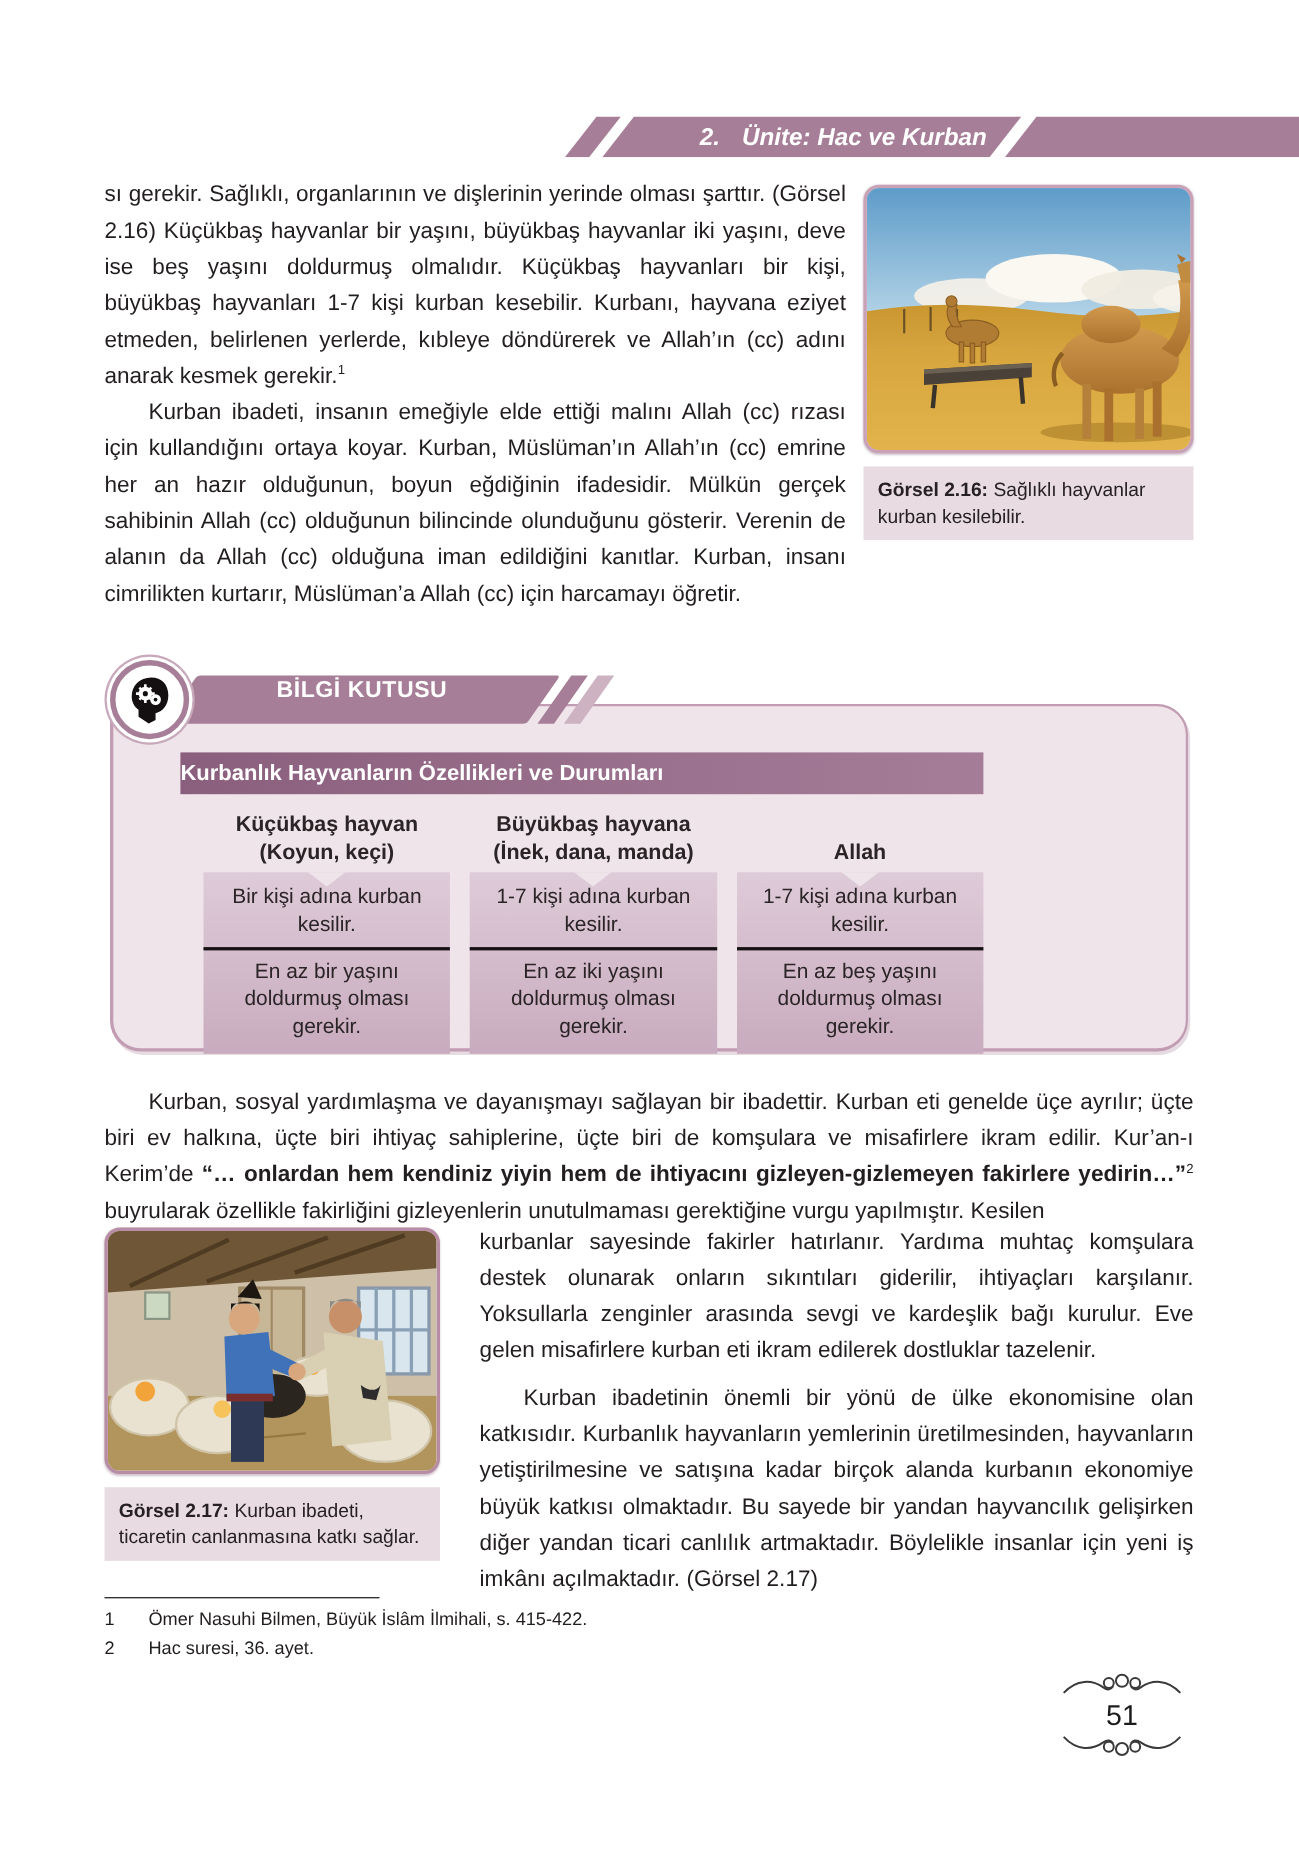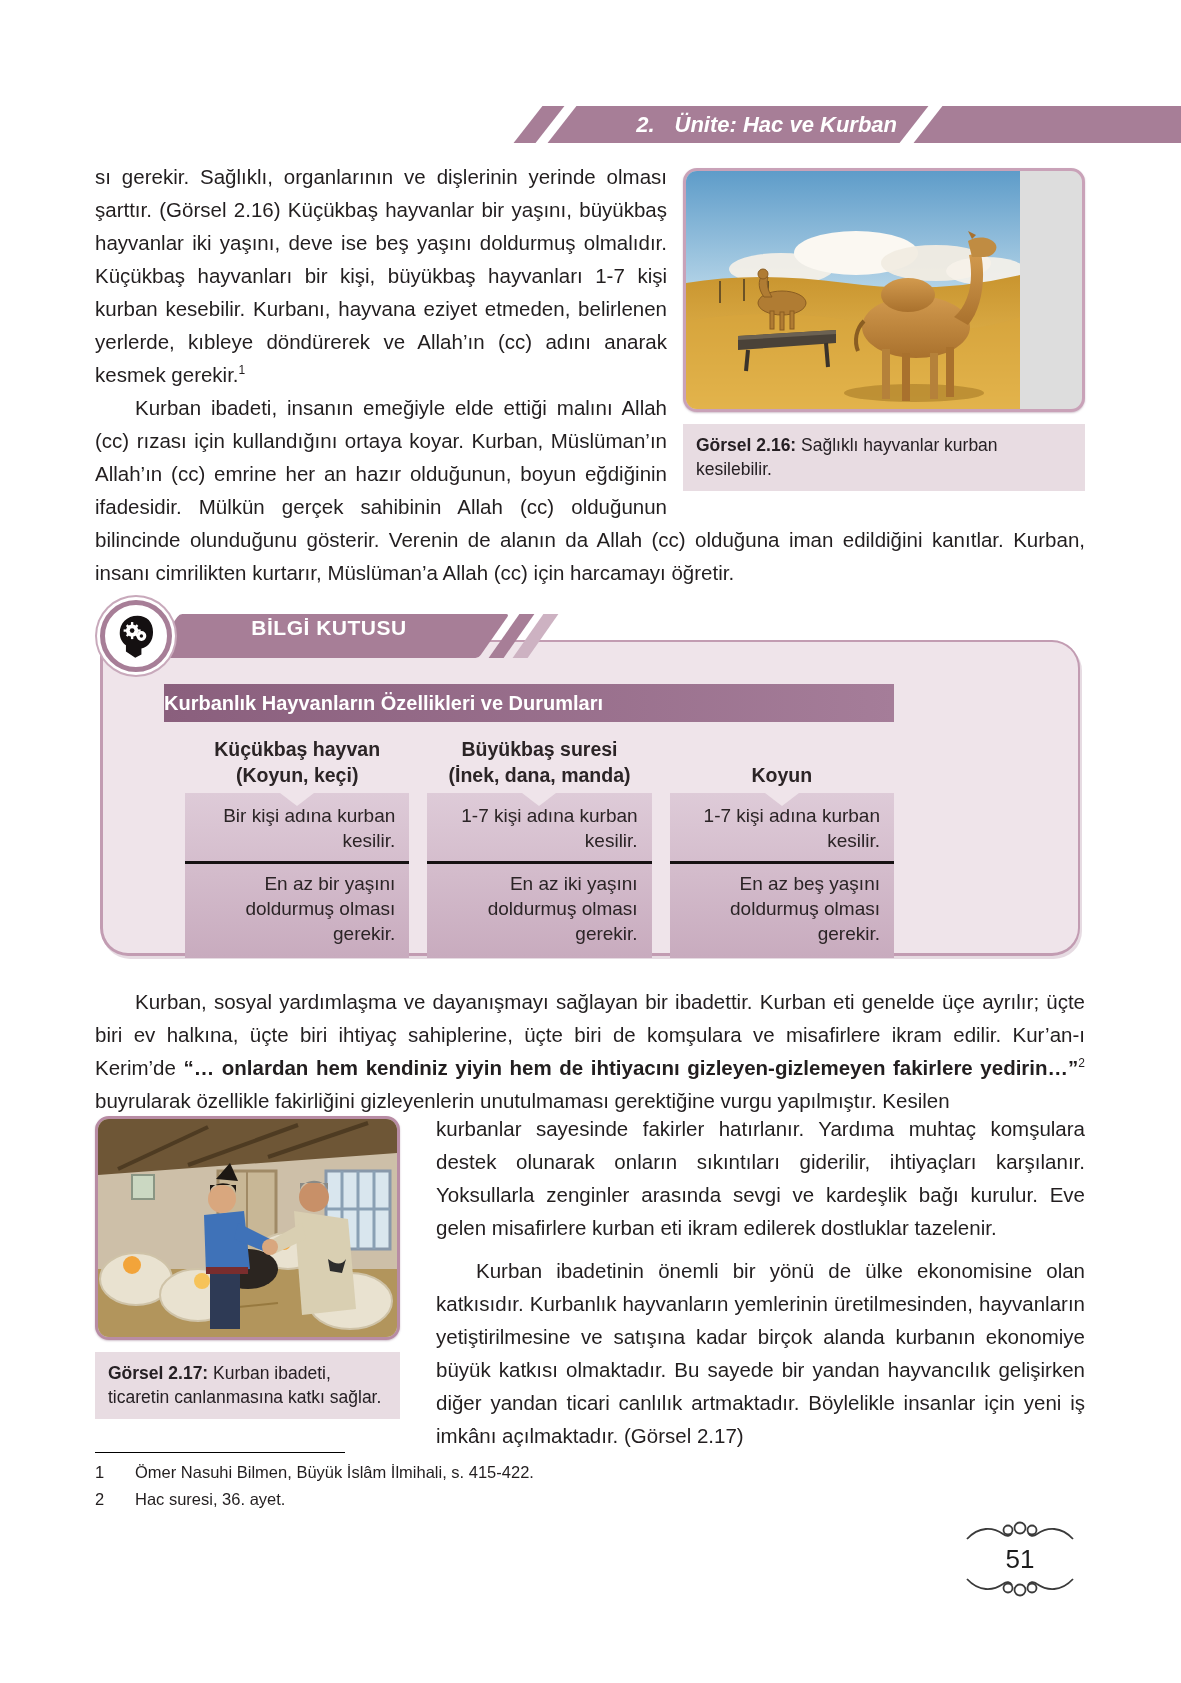--- a/index.html
+++ b/index.html
@@ -18,21 +18,21 @@
     display:flex;align-items:center;justify-content:flex-end;gap:20px;
     padding-right:10px;box-sizing:border-box;
     color:#fff;font-style:italic;font-weight:bold;font-size:22px;
   }
   
   .flow{position:absolute;left:95px;width:990px;font-size:20.5px;line-height:33px;text-align:justify;}
   .flow p{margin:0;}
   .indent{text-indent:40px;}
   sup.fnref{font-size:12px;line-height:0;vertical-align:super;}
   
-  .media216{float:right;width:402px;margin:8px 0 8px 16px;}
+  .media216{float:right;width:300px;margin:8px 0 8px 16px;}
   .photo{border:3px solid #c9a2b8;border-radius:14px;overflow:hidden;background:#ddd;box-shadow:0 1px 2px rgba(120,80,110,.35);}
   .photo svg{display:block;}
   .caption{
     margin-top:12px;background:#e8dce2;color:#262024;
     font-size:17.5px;line-height:1.35;text-align:left;text-indent:0;
     padding:10px 13px;box-sizing:border-box;
   }
   
   .media217{float:left;width:305px;margin:4px 36px 6px 0;}
   .media217 .photo{border-color:#b88ca4;}
@@ -65,21 +65,21 @@
     background:linear-gradient(90deg,#8a5f7d,#a57d99);
   }
   .k-cols{display:grid;grid-template-columns:repeat(3,1fr);column-gap:18px;margin-top:4px;padding-left:21px;}
   .k-col{display:flex;flex-direction:column;}
   .k-head{
     height:62px;display:flex;flex-direction:column;justify-content:flex-end;align-items:center;
     text-align:center;font-weight:bold;font-size:19.5px;line-height:26px;color:#2b2426;padding-bottom:5px;
   }
   .k-cell{
     position:relative;flex:1;background:linear-gradient(180deg,#decbd8,#c8abbe);
-    padding:10px 14px 12px;font-size:19px;line-height:25px;color:#2b2426;text-align:right;
+    padding:10px 14px 12px;font-size:19px;line-height:25px;color:#2b2426;text-align:center;
   }
   .k-cell::before{
     content:"";position:absolute;top:0;left:50%;margin-left:-17px;width:0;height:0;
     border-left:17px solid transparent;border-right:17px solid transparent;border-top:13px solid #efe4ea;
   }
   .k-sep{height:3px;background:#151112;margin:8px -14px 7px;}
   
   .footnotes{position:absolute;left:95px;top:1452px;width:640px;font-size:16.5px;line-height:27px;color:#221e1f;}
   .fn-rule{width:250px;border-top:1.6px solid #000;margin-bottom:6px;}
   .fn-row{display:flex;}
@@ -206,32 +206,32 @@
           <span>(Koyun, keçi)</span>
         </div>
         <div class="k-cell">
           <div>Bir kişi adına kurban kesilir.</div>
           <div class="k-sep"></div>
           <div>En az bir yaşını doldurmuş olması gerekir.</div>
         </div>
       </div>
       <div class="k-col">
         <div class="k-head">
-          <span>Büyükbaş suresi</span>
+          <span>Büyükbaş hayvana</span>
           <span>(İnek, dana, manda)</span>
         </div>
         <div class="k-cell">
           <div>1-7 kişi adına kurban kesilir.</div>
           <div class="k-sep"></div>
           <div>En az iki yaşını doldurmuş olması gerekir.</div>
         </div>
       </div>
       <div class="k-col">
         <div class="k-head">
-          <span>Koyun</span>
+          <span>Allah</span>
           <span></span>
         </div>
         <div class="k-cell">
           <div>1-7 kişi adına kurban kesilir.</div>
           <div class="k-sep"></div>
           <div>En az beş yaşını doldurmuş olması gerekir.</div>
         </div>
       </div>
     </div>
   </div>

